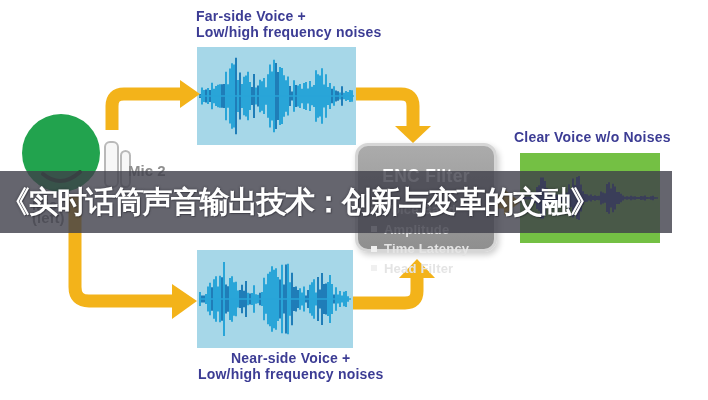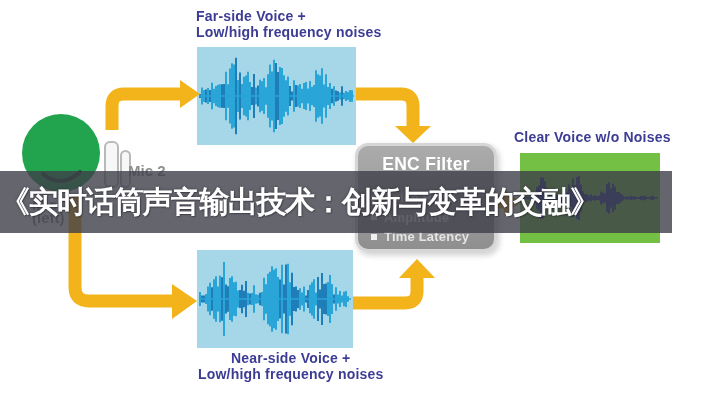--- a/index.html
+++ b/index.html
@@ -33,21 +33,21 @@
   .arrows{position:absolute;inset:0;width:708px;height:400px;}
   .arrows path{fill:none;stroke:var(--yellow);stroke-width:13px;}
   .arrows polygon{fill:var(--yellow);}
   
   .enc{
     left:355px;top:143px;width:142px;height:109px;box-sizing:border-box;
     background:linear-gradient(#ababab,#8f8f8f);
     border:3px solid #d6d6d6;border-radius:13px;
     box-shadow:2px 3px 6px rgba(0,0,0,.2);
   }
-  .enc-title{color:#fff;font-weight:700;font-size:17.5px;text-align:center;margin-top:8px;letter-spacing:.3px;}
+  .enc-title{color:#fff;font-weight:700;font-size:17.5px;text-align:center;margin-top:20px;letter-spacing:.3px;}
   .enc-list{list-style:none;margin:13px 0 0 0;padding:0 0 0 13px;}
   .enc-list li{height:19.5px;display:flex;align-items:center;color:#e4e4e4;font-size:13px;font-weight:700;letter-spacing:.2px;}
   .bullet{display:inline-block;width:6px;height:6px;background:#f0f0f0;margin-right:7px;flex:none;}
   
   .overlay{
     left:0;top:171px;width:708px;height:62px;background:var(--overlaycolor);
     z-index:5;display:flex;align-items:center;justify-content:flex-start;
   }
   .overlay-text{
     color:#fff;font-size:30px;font-weight:700;letter-spacing:-1.5px;white-space:nowrap;
@@ -350,20 +350,24 @@
           <span>Voice Band</span>
         </li>
         <li>
           <span class="bullet"></span>
           <span>Amplitude</span>
         </li>
         <li>
           <span class="bullet"></span>
           <span>Time Latency</span>
         </li>
+        <li>
+          <span class="bullet"></span>
+          <span>Head Filter</span>
+        </li>
       </ul>
   </div>
 
   <div class="abs overlay">
     <div class="overlay-text">《实时话筒声音输出技术：创新与变革的交融》</div>
   </div>
 
 </div>
 
 </body></html>

